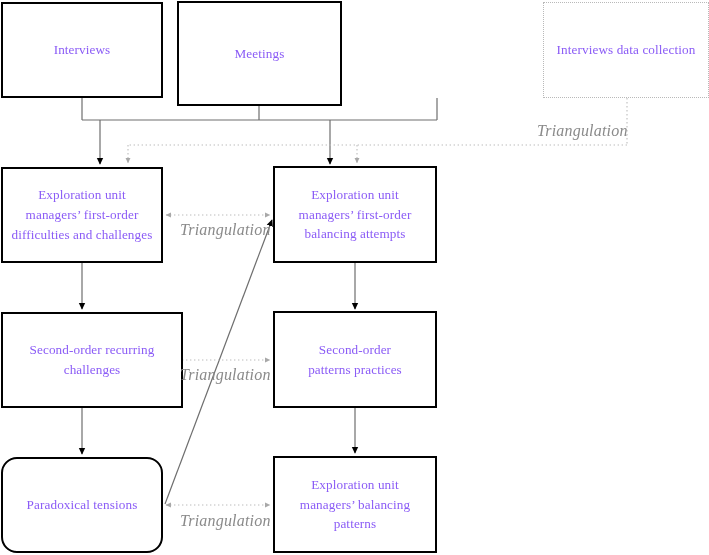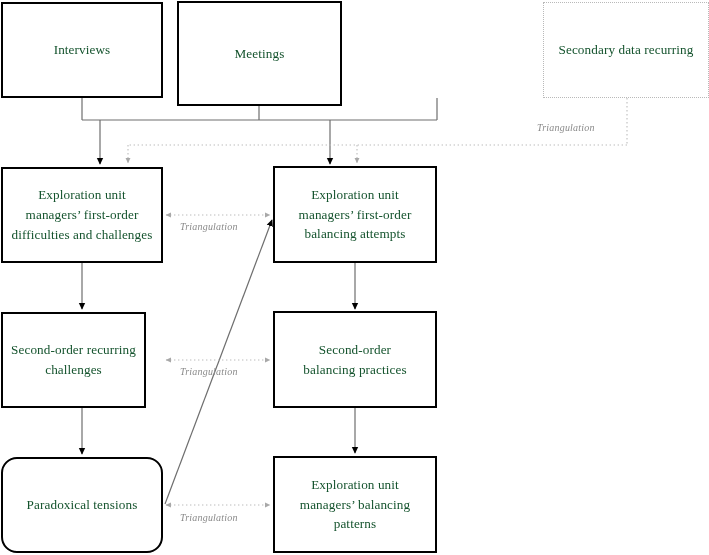--- a/index.html
+++ b/index.html
@@ -24,39 +24,39 @@
     pointer-events: none;
   }
   .node {
     position: absolute;
     box-sizing: border-box;
     display: flex;
     align-items: center;
     justify-content: center;
     text-align: center;
     background: #ffffff;
-    color: #14532d;
+    color: #8b5cf6;
     border: 2px solid #000000;
     font-size: 13.2px;
     line-height: 1.5;
     letter-spacing: 0.1px;
   }
   .node.dashed {
     border: 1px dotted #b9b9b9;
   }
   .node .label {
     display: block;
     padding: 0 6px;
     white-space: pre-line;
   }
   .tri-label {
     position: absolute;
     color: #8a8a8a;
     font-style: italic;
-    font-size: 10px;
+    font-size: 16px;
     letter-spacing: 0.2px;
     white-space: nowrap;
     font-family: "Liberation Serif", "DejaVu Serif", serif;
   }
 </style>
 </head>
 <body>
 
 <div id="canvas">
 
@@ -116,43 +116,43 @@
   <div class="node" style="left:1px; top:2px; width:162px; height:96px;">
     <span class="label">Interviews</span>
   </div>
 
   <div class="node" style="left:177px; top:1px; width:165px; height:105px;">
     <span class="label">Meetings</span>
   </div>
 
 
   <div class="node dashed" style="left:543px; top:2px; width:166px; height:96px;">
-    <span class="label">Secondary data recurring</span>
+    <span class="label">Interviews data collection</span>
   </div>
 
   <div class="node" style="left:1px; top:167px; width:162px; height:96px;">
     <span class="label">Exploration unit
 managers’ first-order
 difficulties and challenges</span>
   </div>
 
   <div class="node" style="left:273px; top:166px; width:164px; height:97px;">
     <span class="label">Exploration unit
 managers’ first-order
 balancing attempts</span>
   </div>
 
-  <div class="node" style="left:1px; top:312px; width:145px; height:96px;">
+  <div class="node" style="left:1px; top:312px; width:182px; height:96px;">
     <span class="label">Second-order recurring
 challenges</span>
   </div>
 
   <div class="node" style="left:273px; top:311px; width:164px; height:97px;">
     <span class="label">Second-order
-balancing practices</span>
+patterns practices</span>
   </div>
 
   <div class="node" style="left:1px; top:457px; width:162px; height:96px;border-radius:16px;">
     <span class="label">Paradoxical tensions</span>
   </div>
 
   <div class="node" style="left:273px; top:456px; width:164px; height:97px;">
     <span class="label">Exploration unit
 managers’ balancing
 patterns</span>

